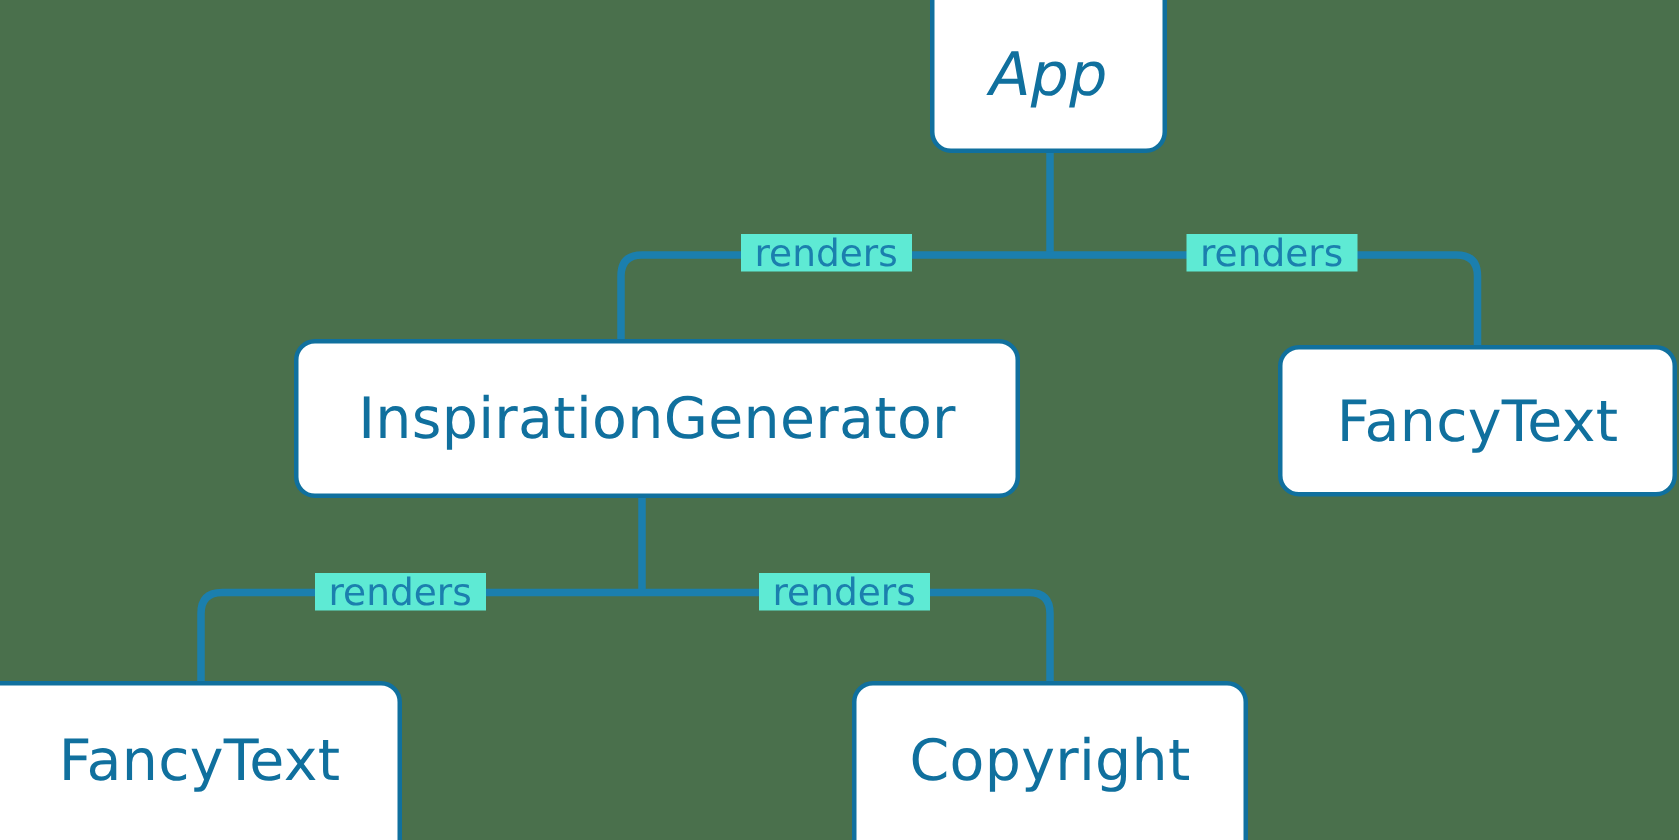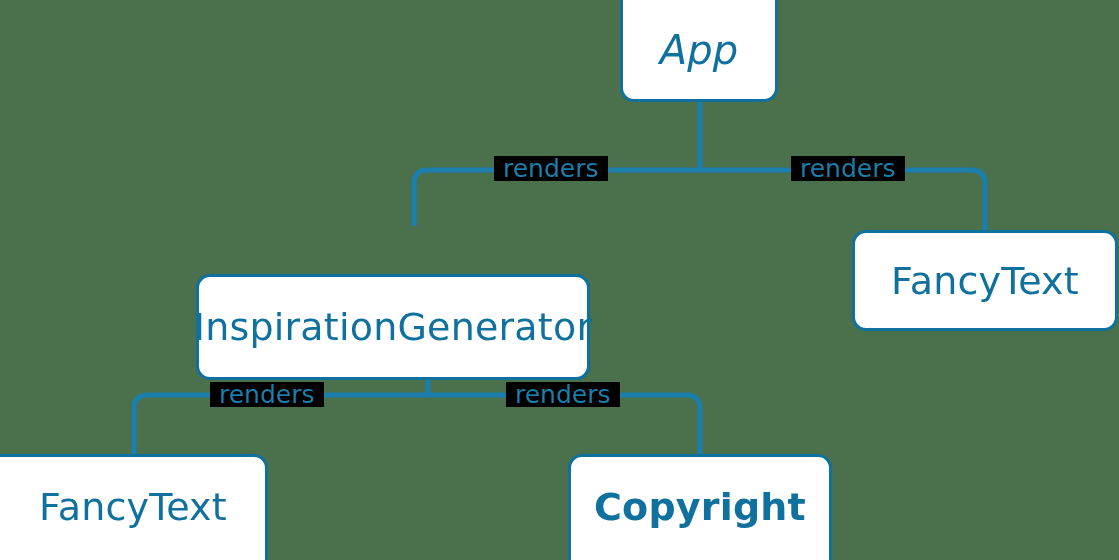--- a/index.html
+++ b/index.html
@@ -51,23 +51,22 @@
     width: 158px;
     height: 116px;
     border-top-left-radius: 14px;
     border-top-right-radius: 14px;
   }
   #node-app .node-label { font-size: 40px; padding-top: 12px; font-style: italic; }
 
   #node-inspirationgenerator {
     left: 196px;
     top: 226px;
-    width: 394px;
+    width: 484px;
     height: 106px;
-    margin-top: 48px;
   }
   #node-inspirationgenerator .node-label { font-size: 38px; }
 
   #node-fancytext-right {
     left: 852px;
     top: 230px;
     width: 266px;
     height: 101px;
   }
   #node-fancytext-right .node-label { font-size: 38px; }
@@ -79,29 +78,29 @@
     height: 120px;
   }
   #node-fancytext-bottom .node-label { font-size: 38px; padding-left: 12px; padding-bottom: 14px; }
 
   #node-copyright {
     left: 568px;
     top: 454px;
     width: 264px;
     height: 120px;
   }
-  #node-copyright .node-label { font-size: 38px; padding-bottom: 14px; font-weight: bold; }
+  #node-copyright .node-label { font-size: 38px; padding-bottom: 14px; }
 
   
   .edge-label {
     position: absolute;
     color: #1b7fae;
     font-size: 25px;
     line-height: 1;
-    background: #000000;
+    background: #5eead4;
     padding: 0 9px;
     z-index: 3;
     white-space: nowrap;
   }
   #edge-label-app-ig   { left: 494px; top: 156px; }
   #edge-label-app-ft   { left: 791px; top: 156px; }
   #edge-label-ig-ft    { left: 210px; top: 382px; }
   #edge-label-ig-cr    { left: 506px; top: 382px; }
 </style>
 </head>

